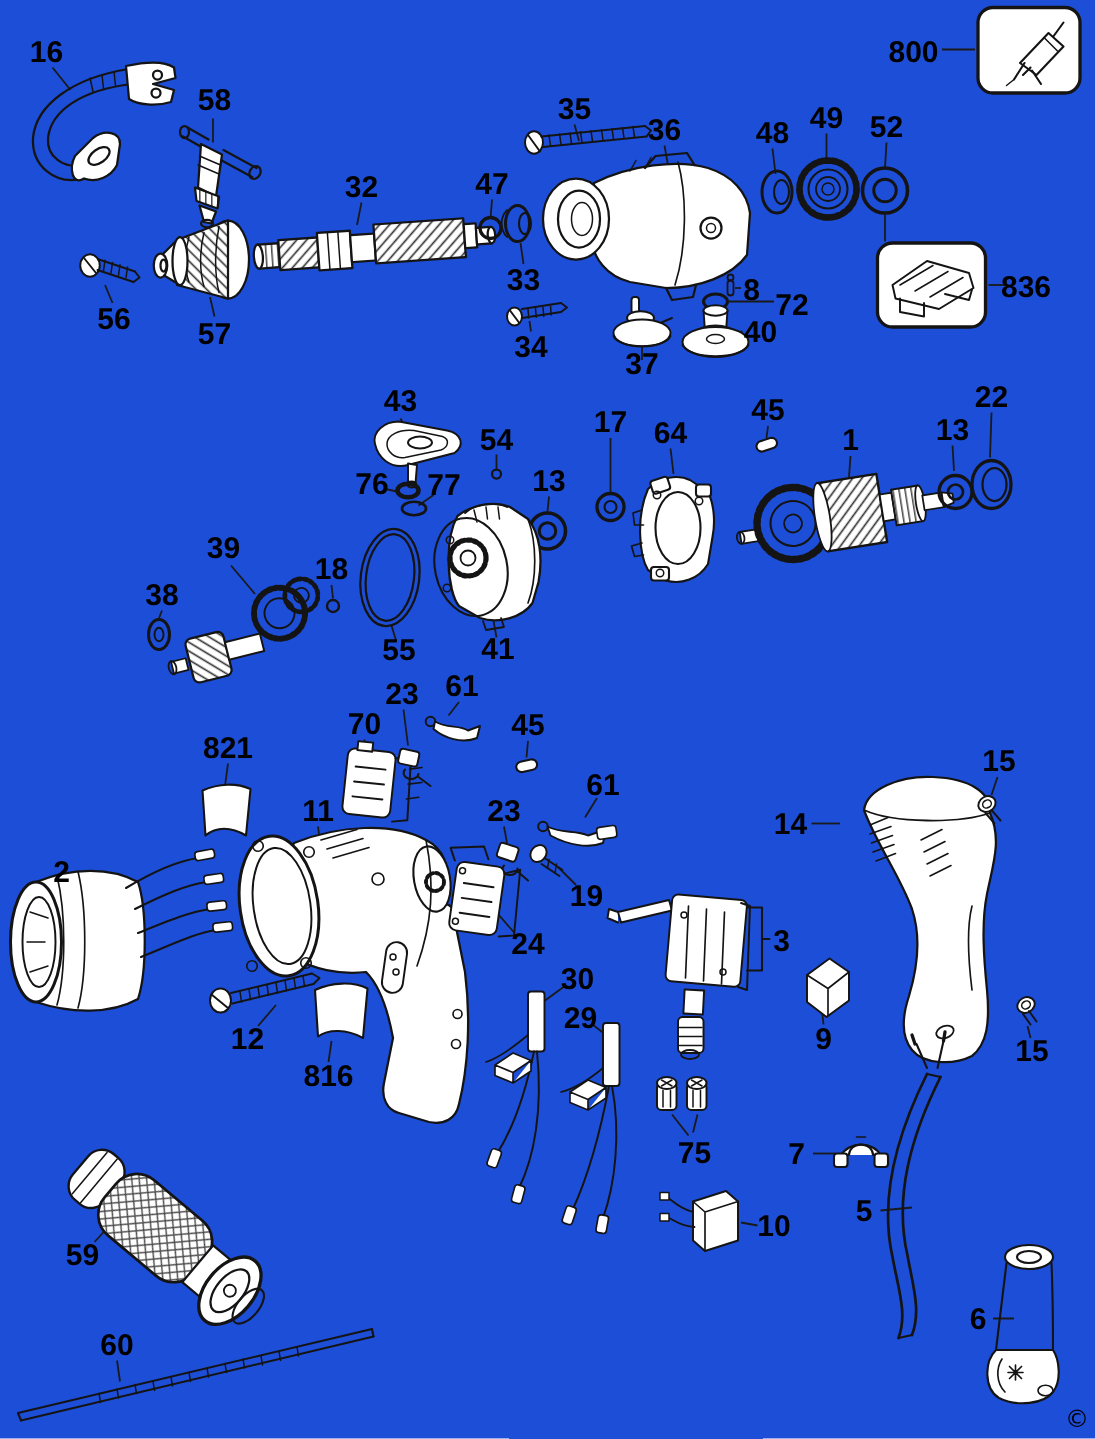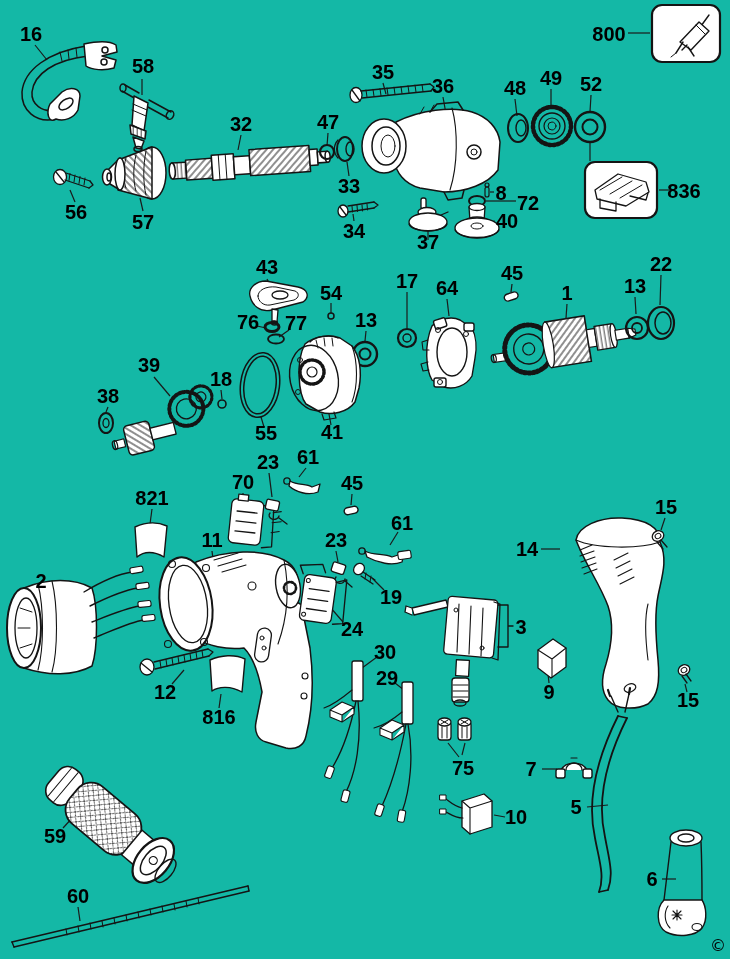--- a/index.html
+++ b/index.html
@@ -1,16 +1,16 @@
 <!DOCTYPE html>
 <html><head>
 <meta charset="utf-8">
 <style>
   html,body{margin:0;padding:0;background:#fff;}
-  .stage{position:relative;width:730px;height:959px;background:#14b8a6;
+  .stage{position:relative;width:730px;height:959px;background:#1d4ed8;
          font-family:"Liberation Sans",sans-serif;overflow:hidden;}
   svg{position:absolute;left:0;top:0;}
   .callout{font-family:"Liberation Sans",sans-serif;font-weight:bold;font-size:20px;fill:#000;}
   .cpy{font-family:"DejaVu Sans",sans-serif;font-size:16px;fill:#000;}
 </style>
 </head>
 <body>
 
 <div class="stage">
 <svg width="730" height="959" viewBox="0 0 730 959">

